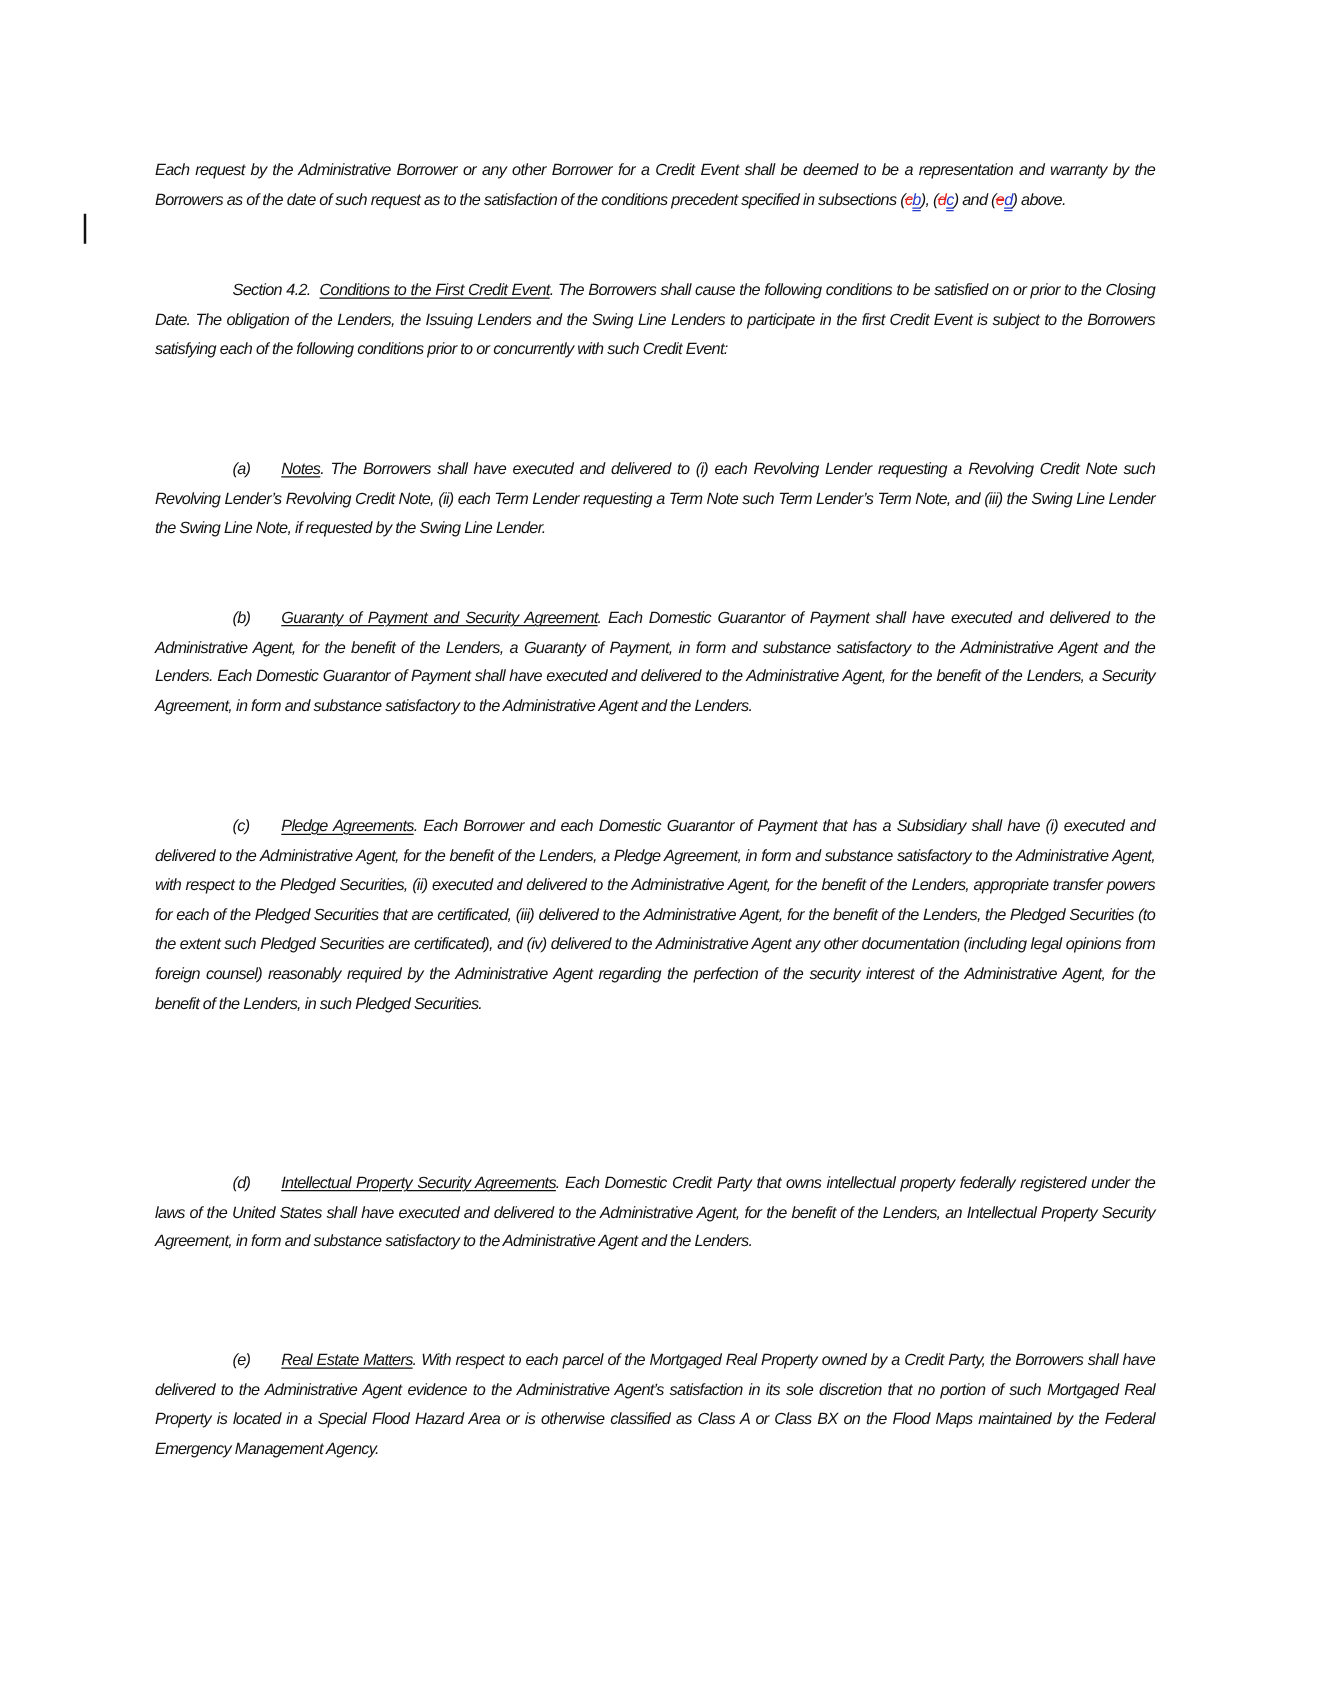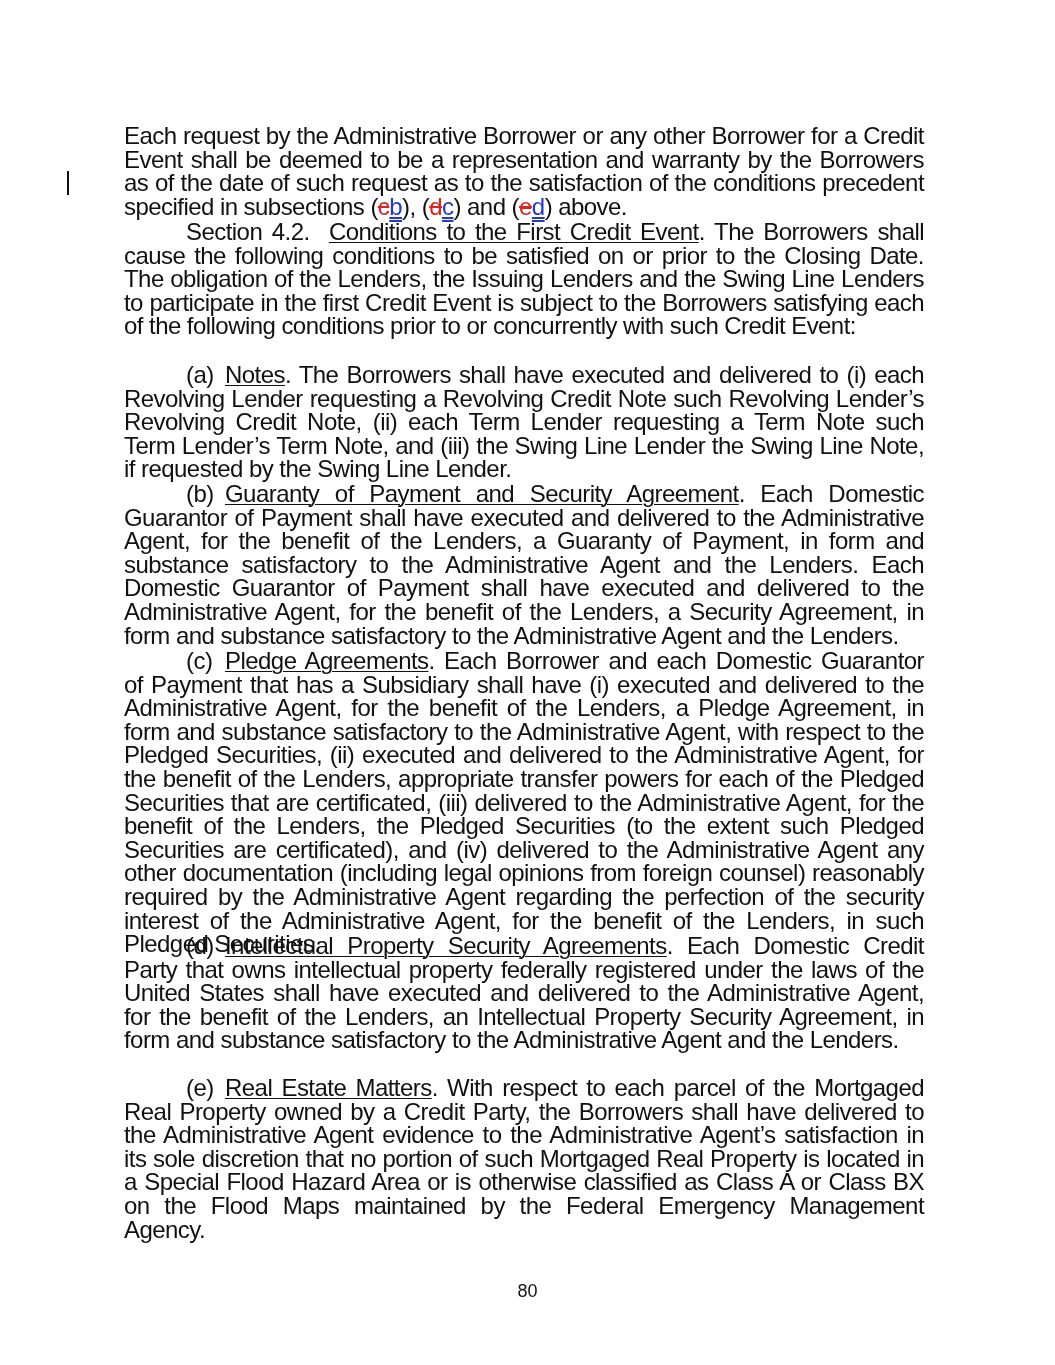--- a/index.html
+++ b/index.html
@@ -4,23 +4,24 @@
   <style>
     html, body { margin: 0; padding: 0; background: #ffffff; }
     body {
       width: 1055px; height: 1365px; position: relative; overflow: hidden;
       font-family: "Liberation Sans", sans-serif;
       color: #111;
     }
     .page { position: absolute; left: 0; top: 0; width: 1055px; height: 1365px; }
     .para {
       position: absolute; left: 124px; width: 800px;
-      font-size: 24px; line-height: 23.6px;
+      font-size: 13px; line-height: 23.6px;
       text-align: justify; letter-spacing: -0.55px; word-spacing: 0px;
       font-stretch: condensed;
+      font-style: italic;
     }
     .para.indent { text-indent: 62px; }
     .label-gap { display: inline-block; width: 39px; text-indent: 0; }
     .u { text-decoration: underline; text-underline-offset: 2px; text-decoration-thickness: 1px; }
     .del { color: #e0211d; text-decoration: line-through; text-decoration-color: #e0211d; }
     .ins { color: #2438c9; text-decoration: underline double; text-decoration-color: #2438c9; text-underline-offset: 2px; }
     .change-bar {
       position: absolute; left: 67px; top: 171px; width: 2px; height: 24px; background: #111;
     }
     .page-number {
@@ -42,14 +43,13 @@
   <p class="para indent" style="top:363px; margin:0;"><span class="label-gap">(a)</span><span class="u">Notes</span><span>.  The Borrowers shall have executed and delivered to (i) each Revolving Lender requesting a Revolving Credit Note such Revolving Lender’s Revolving Credit Note, (ii) each Term Lender requesting a Term Note such Term Lender’s Term Note, and (iii) the Swing Line Lender the Swing Line Note, if requested by the Swing Line Lender.</span></p>
 
   <p class="para indent" style="top:482px; margin:0;"><span class="label-gap">(b)</span><span class="u">Guaranty of Payment and Security Agreement</span><span>.  Each Domestic Guarantor of Payment shall have executed and delivered to the Administrative Agent, for the benefit of the Lenders, a Guaranty of Payment, in form and substance satisfactory to the Administrative Agent and the Lenders.  Each Domestic Guarantor of Payment shall have executed and delivered to the Administrative Agent, for the benefit of the Lenders, a Security Agreement, in form and substance satisfactory to the Administrative Agent and the Lenders.</span></p>
 
   <p class="para indent" style="top:649px; margin:0;"><span class="label-gap">(c)</span><span class="u">Pledge Agreements</span><span>.  Each Borrower and each Domestic Guarantor of Payment that has a Subsidiary shall have (i) executed and delivered to the Administrative Agent, for the benefit of the Lenders, a Pledge Agreement, in form and substance satisfactory to the Administrative Agent, with respect to the Pledged Securities, (ii) executed and delivered to the Administrative Agent, for the benefit of the Lenders, appropriate transfer powers for each of the Pledged Securities that are certificated, (iii) delivered to the Administrative Agent, for the benefit of the Lenders, the Pledged Securities (to the extent such Pledged Securities are certificated), and (iv) delivered to the Administrative Agent any other documentation (including legal opinions from foreign counsel) reasonably required by the Administrative Agent regarding the perfection of the security interest of the Administrative Agent, for the benefit of the Lenders, in such Pledged Securities.</span></p>
 
   <p class="para indent" style="top:934px; margin:0;"><span class="label-gap">(d)</span><span class="u">Intellectual Property Security Agreements</span><span>.  Each Domestic Credit Party that owns intellectual property federally registered under the laws of the United States shall have executed and delivered to the Administrative Agent, for the benefit of the Lenders, an Intellectual Property Security Agreement, in form and substance satisfactory to the Administrative Agent and the Lenders.</span></p>
 
   <p class="para indent" style="top:1076px; margin:0;"><span class="label-gap">(e)</span><span class="u">Real Estate Matters</span><span>.  With respect to each parcel of the Mortgaged Real Property owned by a Credit Party, the Borrowers shall have delivered to the Administrative Agent evidence to the Administrative Agent’s satisfaction in its sole discretion that no portion of such Mortgaged Real Property is located in a Special Flood Hazard Area or is otherwise classified as Class A or Class BX on the Flood Maps maintained by the Federal Emergency Management Agency.</span></p>
 
-  <div class="page-number">80</div>
 </div>
 
 </body></html>

